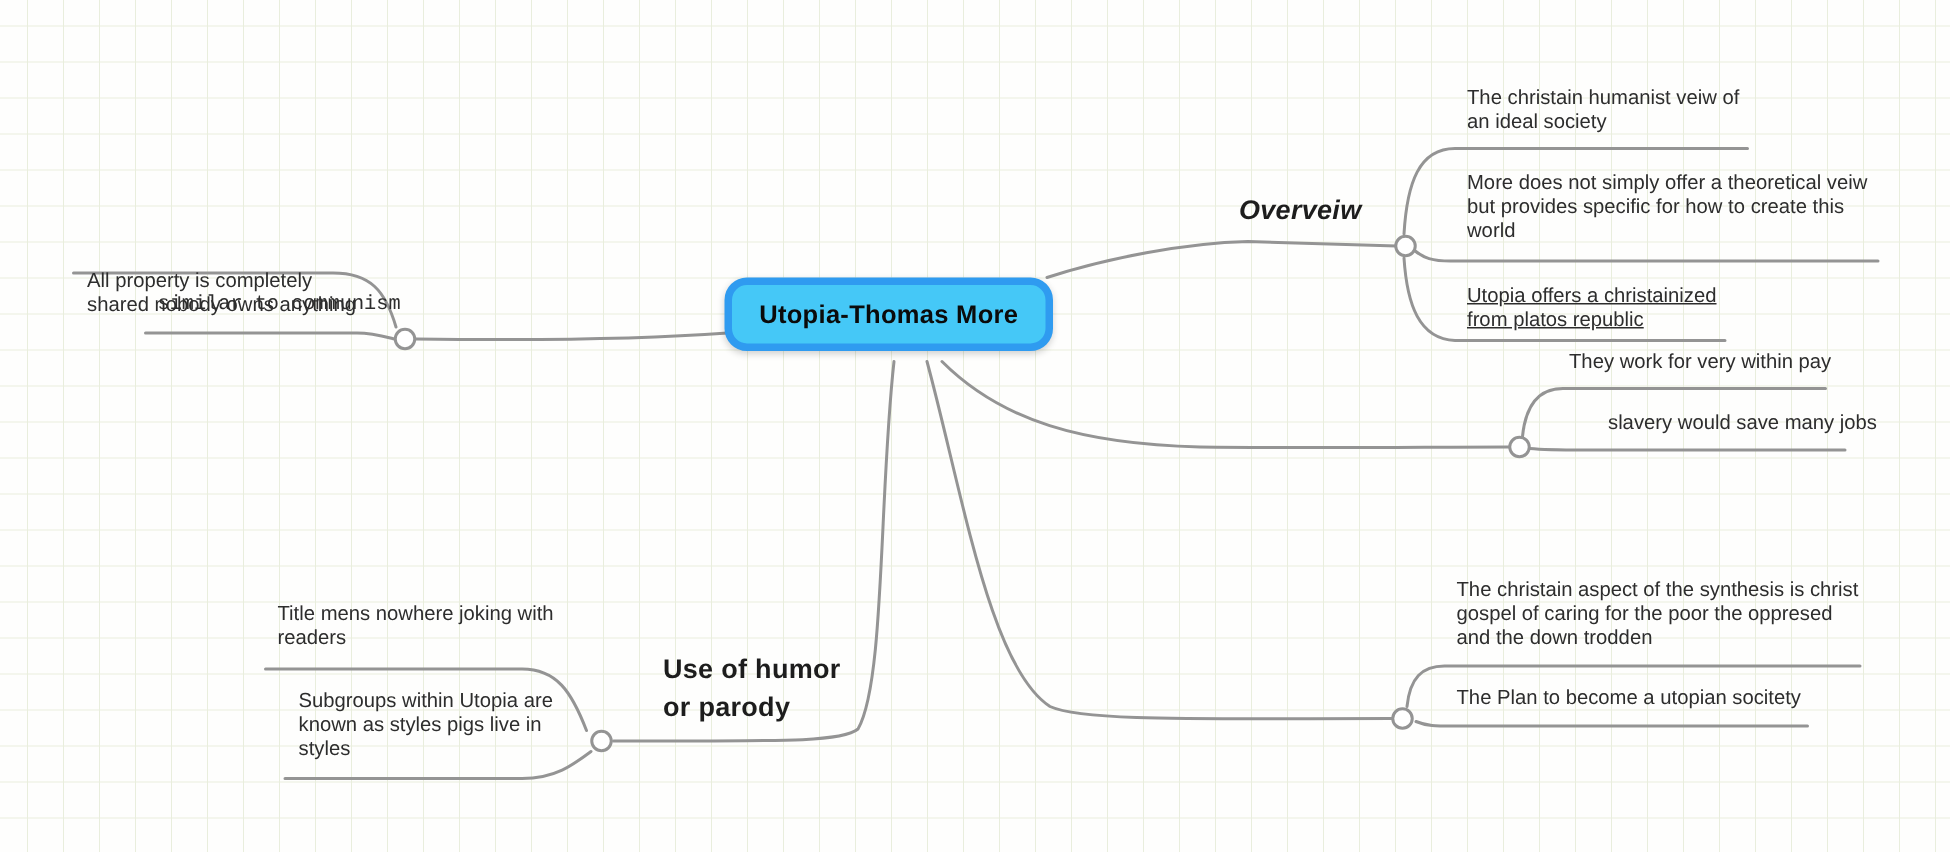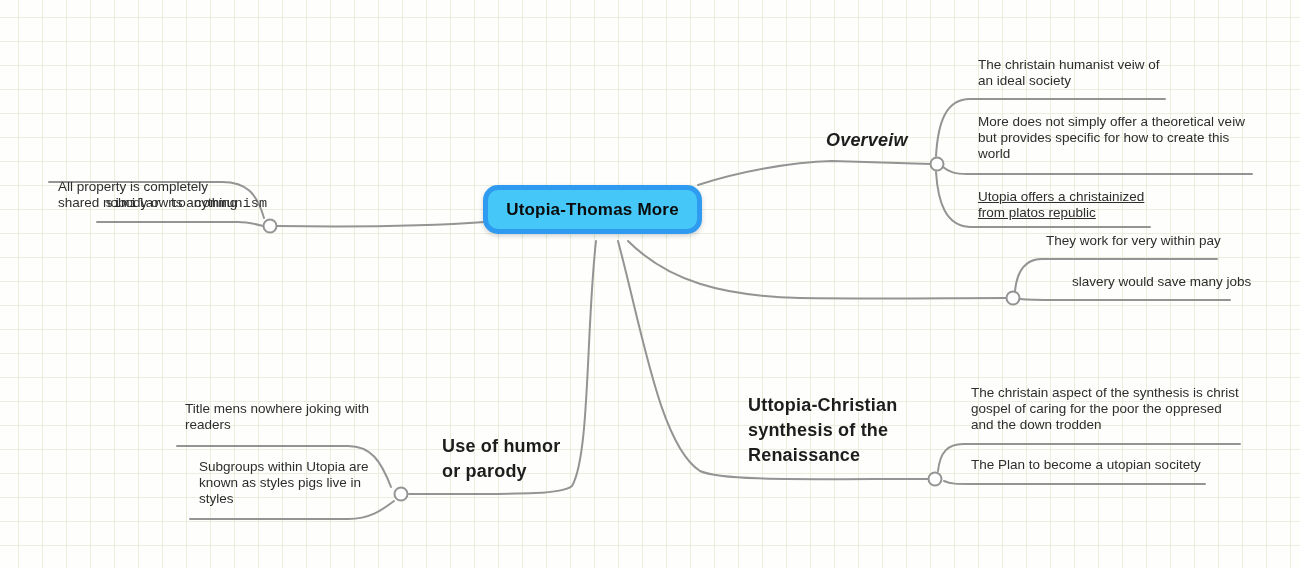--- a/index.html
+++ b/index.html
@@ -98,23 +98,20 @@
 an ideal society</div>
   <div class="child-label" style="left:978px;top:114px;">More does not simply offer a theoretical veiw
 but provides specific for how to create this
 world</div>
   <div class="child-label" style="left:978px;top:189px;text-decoration:underline;">Utopia offers a christainized
 from platos republic</div>
 
   <div class="child-label" style="left:1046px;top:233px;">They work for very within pay</div>
   <div class="child-label" style="left:1046px;top:274px;margin-left:26px;">slavery would save many jobs</div>
 
-  <div class="branch-label" style="left:748px;top:393px;">Uttopia-Christian
-synthesis of the
-Renaissance</div>
   <div class="child-label" style="left:971px;top:457px;">The Plan to become a utopian socitety</div>
   <div class="child-label" style="left:971px;top:385px;">The christain aspect of the synthesis is christ
 gospel of caring for the poor the oppresed
 and the down trodden</div>
 
   <div class="branch-label" style="left:432px;top:434px;margin-left:10px;">Use of humor
 or parody</div>
   <div class="child-label" style="left:199px;top:459px;">Subgroups within Utopia are
 known as styles pigs live in
 styles</div>

